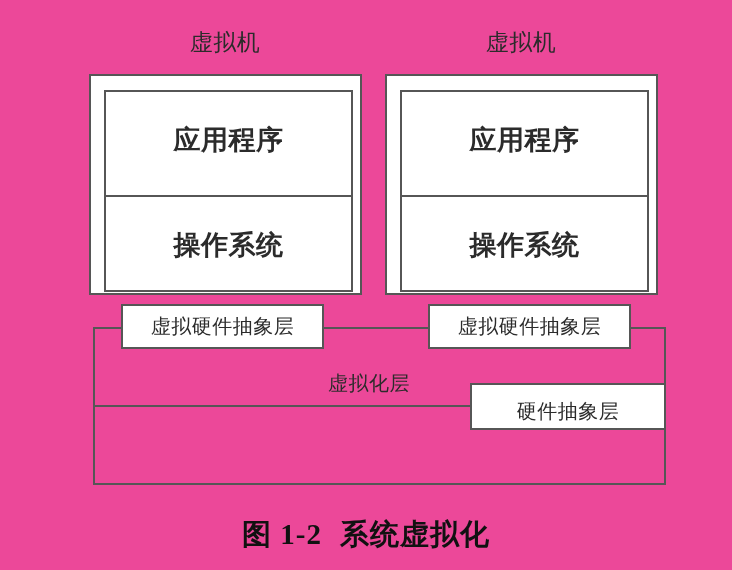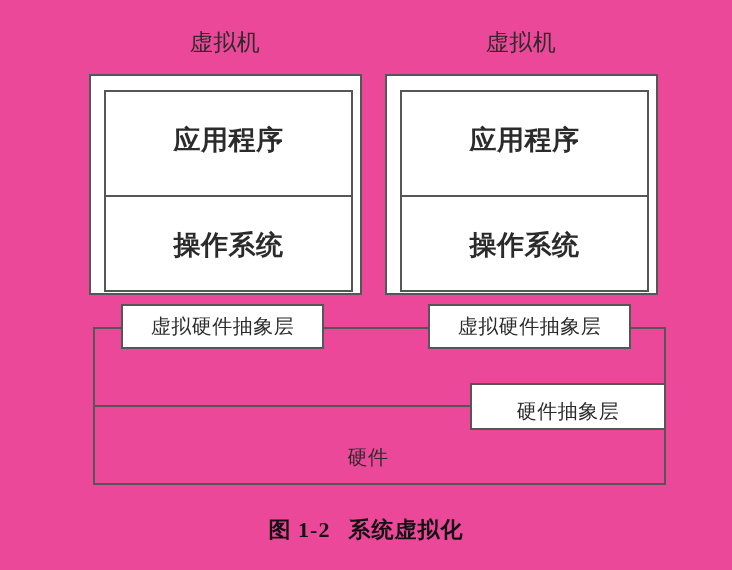--- a/index.html
+++ b/index.html
@@ -64,21 +64,21 @@
   }
   .layer-label {
     font-size: 20px;
   }
   .caption {
     position: absolute;
     left: 0;
     width: 732px;
     top: 515px;
     text-align: center;
-    font-size: 22px;
+    font-size: 29px;
     font-weight: bold;
     color: #111111;
     letter-spacing: 1px;
   }
   .caption .gap { display: inline-block; width: 18px; }
 
   
   .vm-outer { border-width: 2px; }
   .vm-inner { border-width: 2px; }
 </style>
@@ -118,22 +118,22 @@
   <div class="line-v" style="left:664px; top:327px; height:158px;"></div>
 
   <div class="line-h" style="left:93px; top:327px; width:30px;"></div>
 
   <div class="line-h" style="left:322px; top:327px; width:108px;"></div>
 
   <div class="line-h" style="left:629px; top:327px; width:37px;"></div>
 
   <div class="line-h" style="left:93px; top:405px; width:379px;"></div>
 
+  <div class="label layer-label" style="left:289px; top:366px; width:160px; height:34px;">虚拟化层</div>
 
-  <div class="label layer-label" style="left:288px; top:440px; width:160px; height:34px;">硬件</div>
 
   <div class="box" style="left:121px; top:304px; width:203px; height:45px;"></div>
   <div class="label chip-label" style="left:121px; top:304px; width:203px; height:45px;">虚拟硬件抽象层</div>
 
   <div class="box" style="left:428px; top:304px; width:203px; height:45px;"></div>
   <div class="label chip-label" style="left:428px; top:304px; width:203px; height:45px;">虚拟硬件抽象层</div>
 
   <div class="box" style="left:470px; top:383px; width:196px; height:47px;"></div>
   <div class="label chip-label" style="left:470px; top:383px; width:196px; height:57px;">硬件抽象层</div>
 

